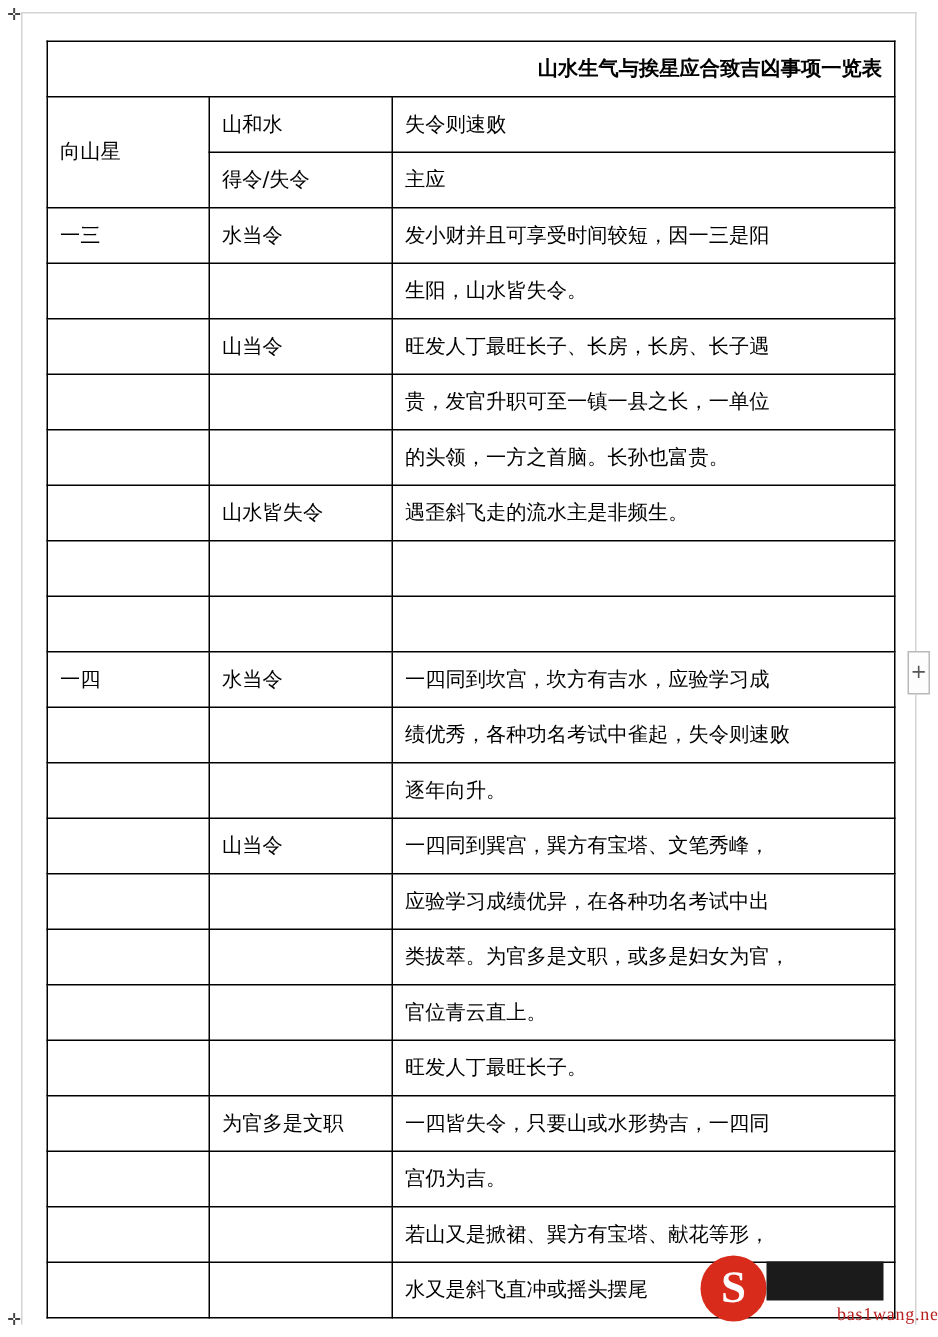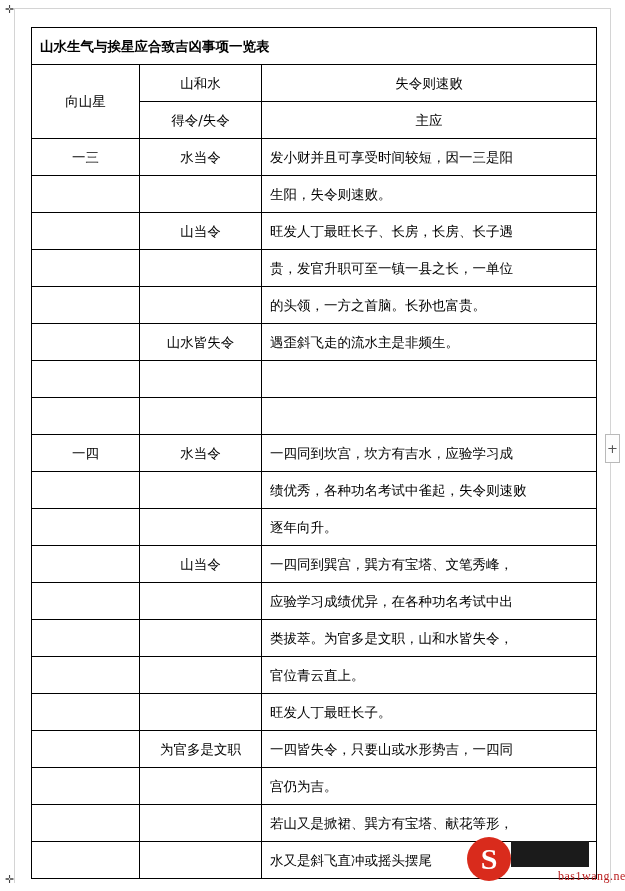--- a/index.html
+++ b/index.html
@@ -55,26 +55,26 @@
     padding: 0 8px;
     vertical-align: middle;
     font-size: 13.5px;
     line-height: 1.5;
     color: #000;
     height: 37px;
     box-sizing: border-box;
     font-family: "DejaVu Sans", "Liberation Sans", sans-serif;
   }
   .title-cell {
-    text-align: left;
+    text-align: right;
     font-weight: bold;
     font-size: 15px;
     height: 31px;
   }
-  .c-center { text-align: center; }
+  .c-center { }
   .c-left { text-align: left; }
   .col-a { width: 108px; }
   .col-b { width: 122px; }
   .col-c { width: 335px; }
 
   
   .side-handle {
     position: absolute;
     right: 5px;
     top: 434px;
@@ -156,21 +156,21 @@
         <td class="c-center">主应</td>
       </tr>
     <tr>
           <td class="c-center">一三</td>
           <td class="c-center">水当令</td>
           <td class="c-left">发小财并且可享受时间较短，因一三是阳</td>
         </tr>
         <tr>
           <td class="c-center"></td>
           <td class="c-center"></td>
-          <td class="c-left">生阳，失令则速败。</td>
+          <td class="c-left">生阳，山水皆失令。</td>
         </tr>
         <tr>
           <td class="c-center"></td>
           <td class="c-center">山当令</td>
           <td class="c-left">旺发人丁最旺长子、长房，长房、长子遇</td>
         </tr>
         <tr>
           <td class="c-center"></td>
           <td class="c-center"></td>
           <td class="c-left">贵，发官升职可至一镇一县之长，一单位</td>
@@ -216,21 +216,21 @@
           <td class="c-left">一四同到巽宫，巽方有宝塔、文笔秀峰，</td>
         </tr>
         <tr>
           <td class="c-center"></td>
           <td class="c-center"></td>
           <td class="c-left">应验学习成绩优异，在各种功名考试中出</td>
         </tr>
         <tr>
           <td class="c-center"></td>
           <td class="c-center"></td>
-          <td class="c-left">类拔萃。为官多是文职，山和水皆失令，</td>
+          <td class="c-left">类拔萃。为官多是文职，或多是妇女为官，</td>
         </tr>
         <tr>
           <td class="c-center"></td>
           <td class="c-center"></td>
           <td class="c-left">官位青云直上。</td>
         </tr>
         <tr>
           <td class="c-center"></td>
           <td class="c-center"></td>
           <td class="c-left">旺发人丁最旺长子。</td>

